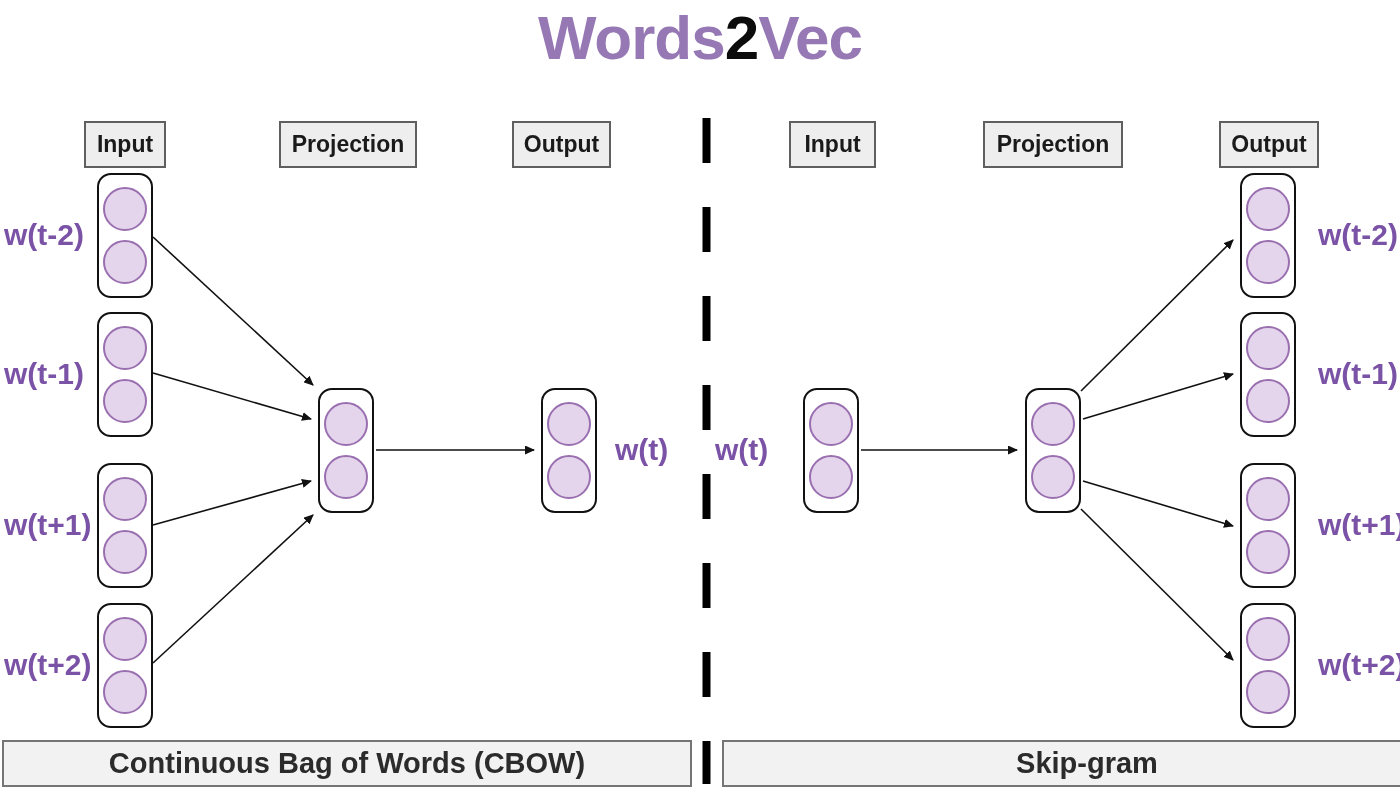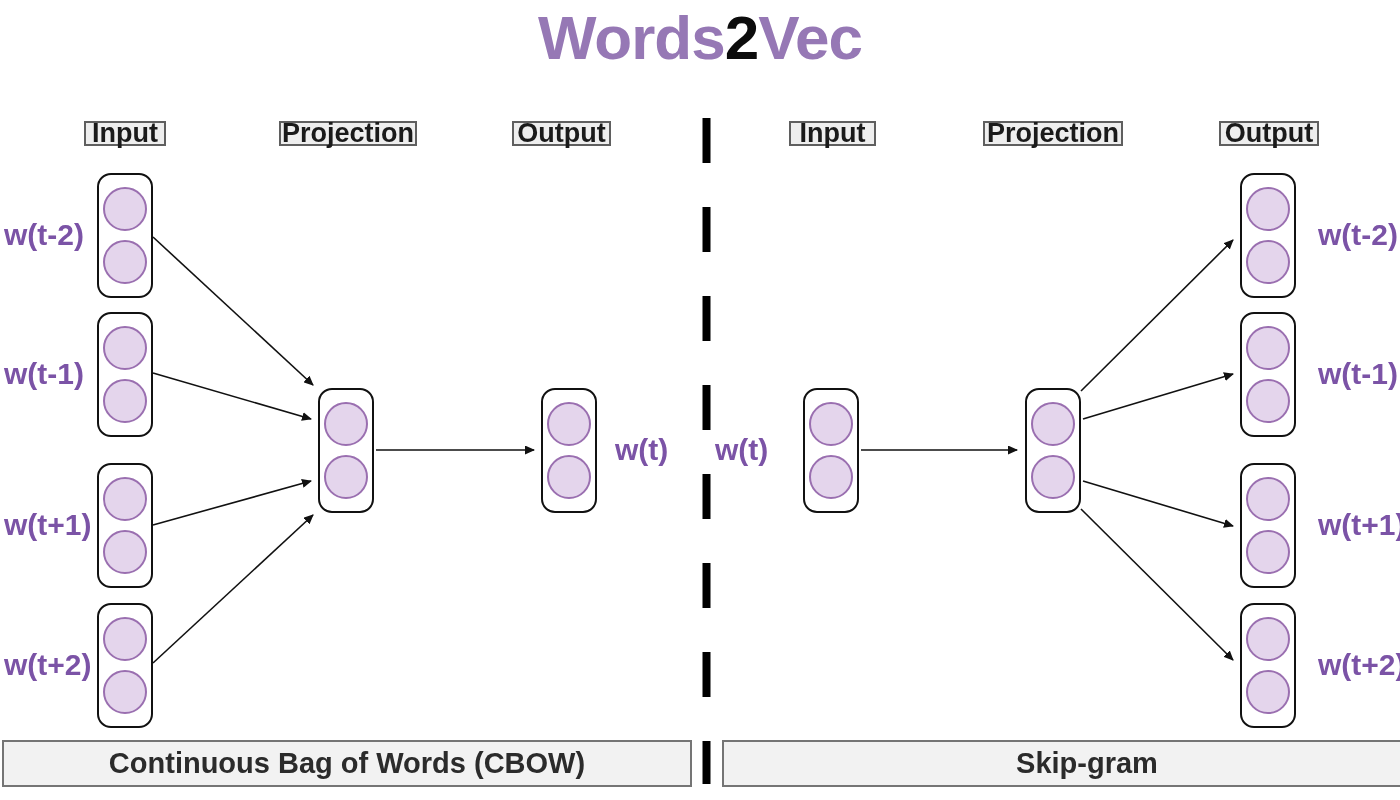--- a/index.html
+++ b/index.html
@@ -8,23 +8,23 @@
     font-family:"Liberation Sans","DejaVu Sans",sans-serif;
   }
   #wires{position:absolute;left:0;top:0;width:1400px;height:800px;}
   .title{
     position:absolute;top:2px;left:0;width:100%;text-align:center;
     font-size:62px;font-weight:bold;letter-spacing:-1px;line-height:72px;
   }
   .title .purple{color:#9678b5;}
   .title .black{color:#0c0c0c;}
   .hdr{
-    position:absolute;top:121px;height:25px;background:#eeeeee;border:2px solid #5f5f5f;
+    position:absolute;top:121px;height:47px;background:#eeeeee;border:2px solid #5f5f5f;
     box-sizing:border-box;display:flex;align-items:center;justify-content:center;
-    font-size:27px;font-weight:bold;color:#1a1a1a;
+    font-size:23px;font-weight:bold;color:#1a1a1a;
   }
   .node{
     position:absolute;width:56px;height:125px;background:#ffffff;border:2.5px solid #111111;
     border-radius:14px;box-sizing:border-box;display:flex;flex-direction:column;
     align-items:center;justify-content:center;gap:9px;
   }
   .neuron{
     width:44px;height:44px;border-radius:50%;background:#e4d5ec;border:2px solid #9a6fb0;
     box-sizing:border-box;flex:none;
   }

